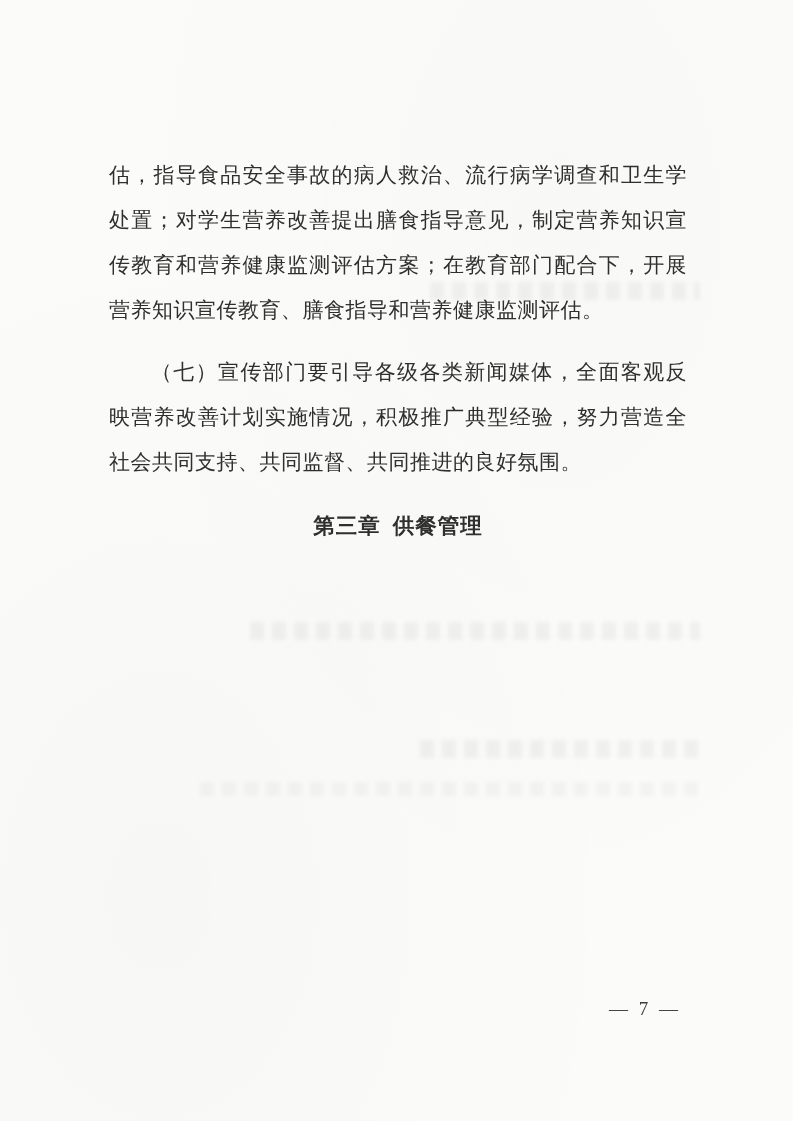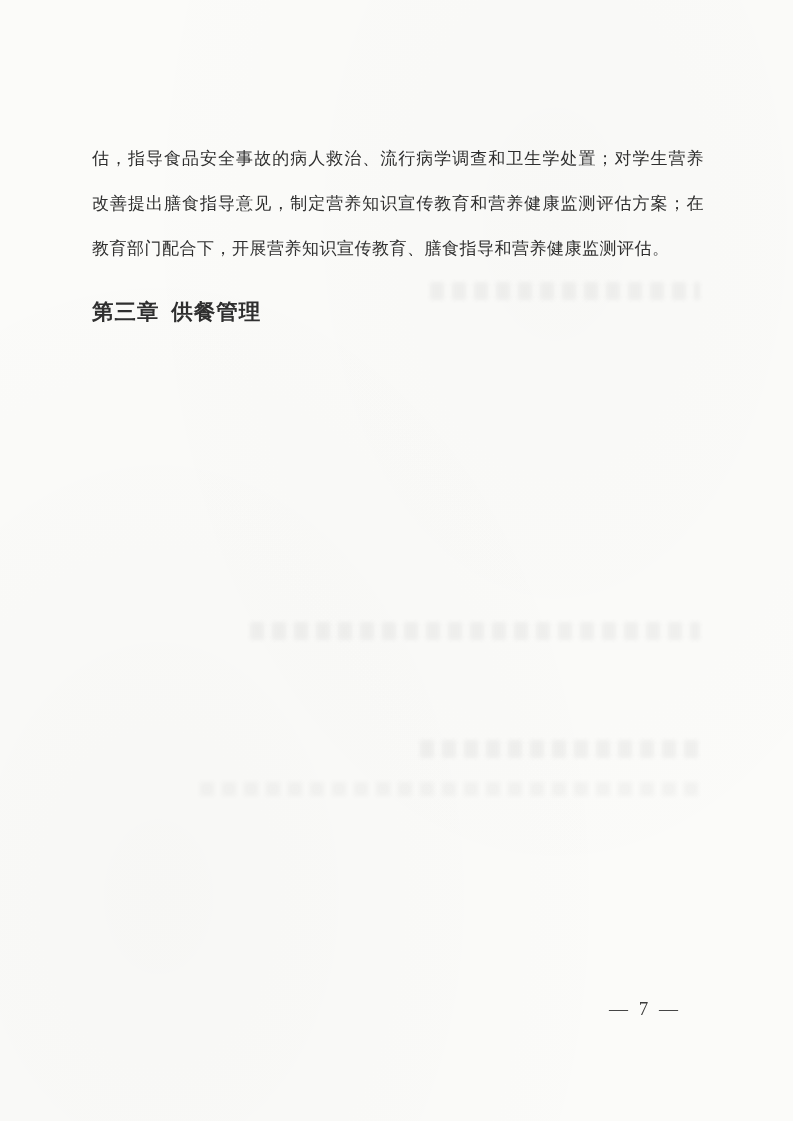--- a/index.html
+++ b/index.html
@@ -24,40 +24,41 @@
       radial-gradient(ellipse at 20% 80%, rgba(0,0,0,0.015), transparent 55%),
       #fbfbf9;
   }
   .content {
     position: absolute;
     left: 92px;
     top: 136px;
     width: 612px;
   }
   .para {
-    margin: 0;
-    font-size: 17px;
+    margin: 17px;
+    font-size: 21px;
     line-height: 45px;
     letter-spacing: 0.5px;
     text-align: justify;
     text-align-last: left;
     text-justify: inter-ideograph;
   }
   .para.indent {
     text-indent: 2em;
   }
   .lead {
     font-weight: bold;
     margin-right: 0.65em;
   }
   .chapter-heading {
     margin: 19px 0 23px 0;
     font-size: 21.5px;
     line-height: 45px;
     font-weight: bold;
+    text-align: center;
     letter-spacing: 1px;
   }
   .chapter-heading .chapter-no {
     margin-right: 0.55em;
   }
   .page-number {
     position: absolute;
     top: 998px;
     right: 112px;
     font-size: 19px;
@@ -90,20 +91,21 @@
 
 <div class="bleed bleed-1"></div>
 <div class="bleed bleed-2"></div>
 <div class="bleed bleed-3"></div>
 <div class="bleed bleed-4"></div>
 
 <div class="content">
 
   <p class="para">估，指导食品安全事故的病人救治、流行病学调查和卫生学处置；对学生营养改善提出膳食指导意见，制定营养知识宣传教育和营养健康监测评估方案；在教育部门配合下，开展营养知识宣传教育、膳食指导和营养健康监测评估。</p>
 
+  <p class="para indent">（七）宣传部门要引导各级各类新闻媒体，全面客观反映营养改善计划实施情况，积极推广典型经验，努力营造全社会共同支持、共同监督、共同推进的良好氛围。</p>
 
 
 
   <h2 class="chapter-heading"><span class="chapter-no">第三章</span><span>供餐管理</span></h2>
 
 
 </div>
 
 <div class="page-number">— 7 —</div>
 

